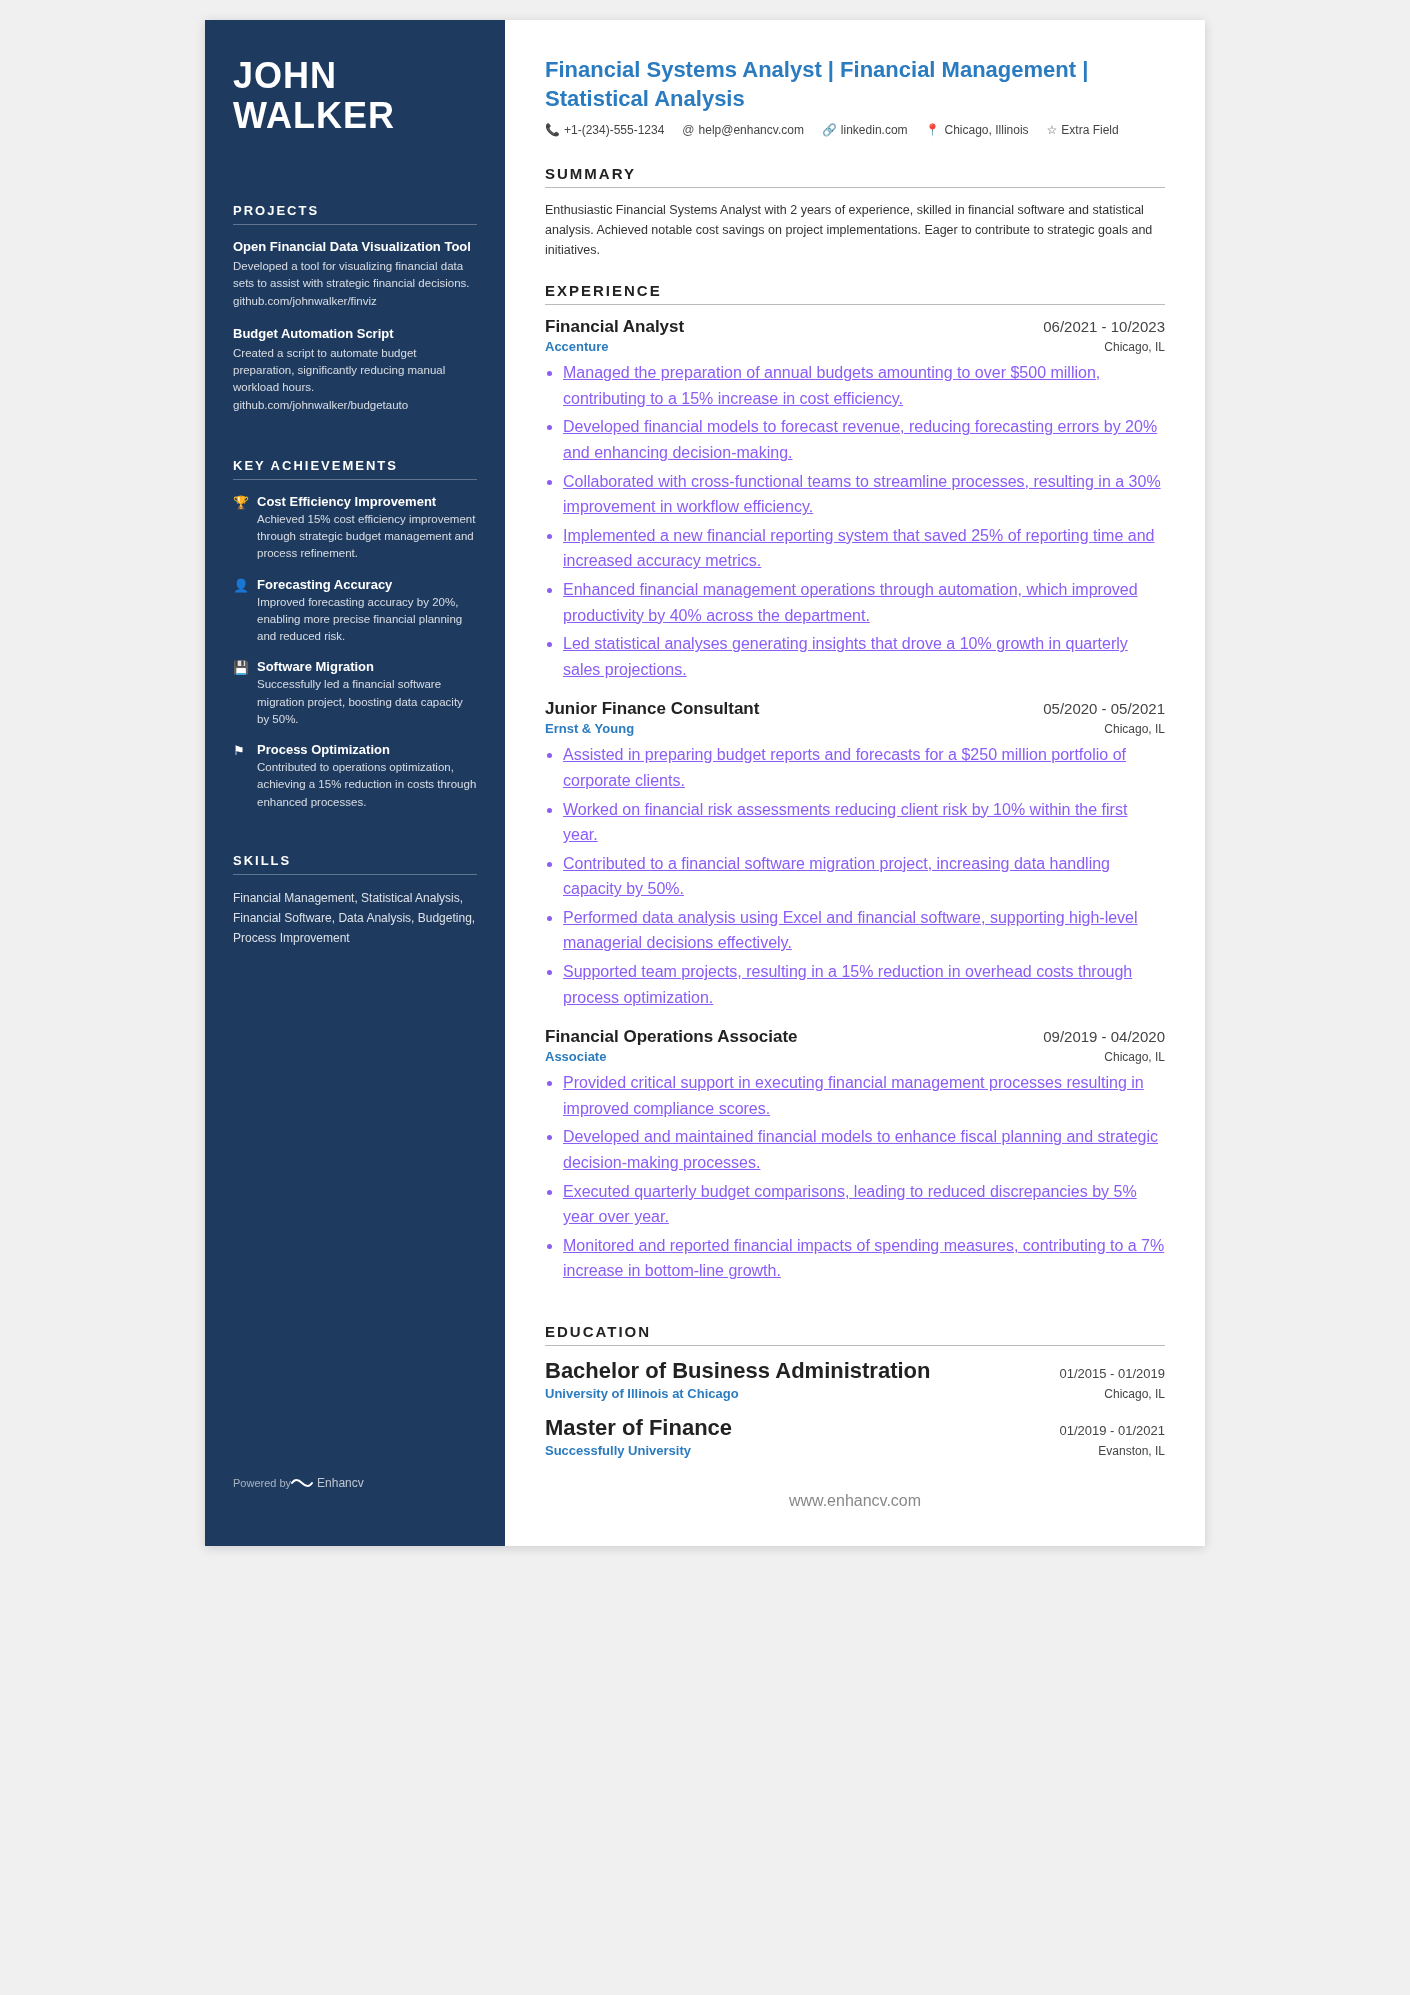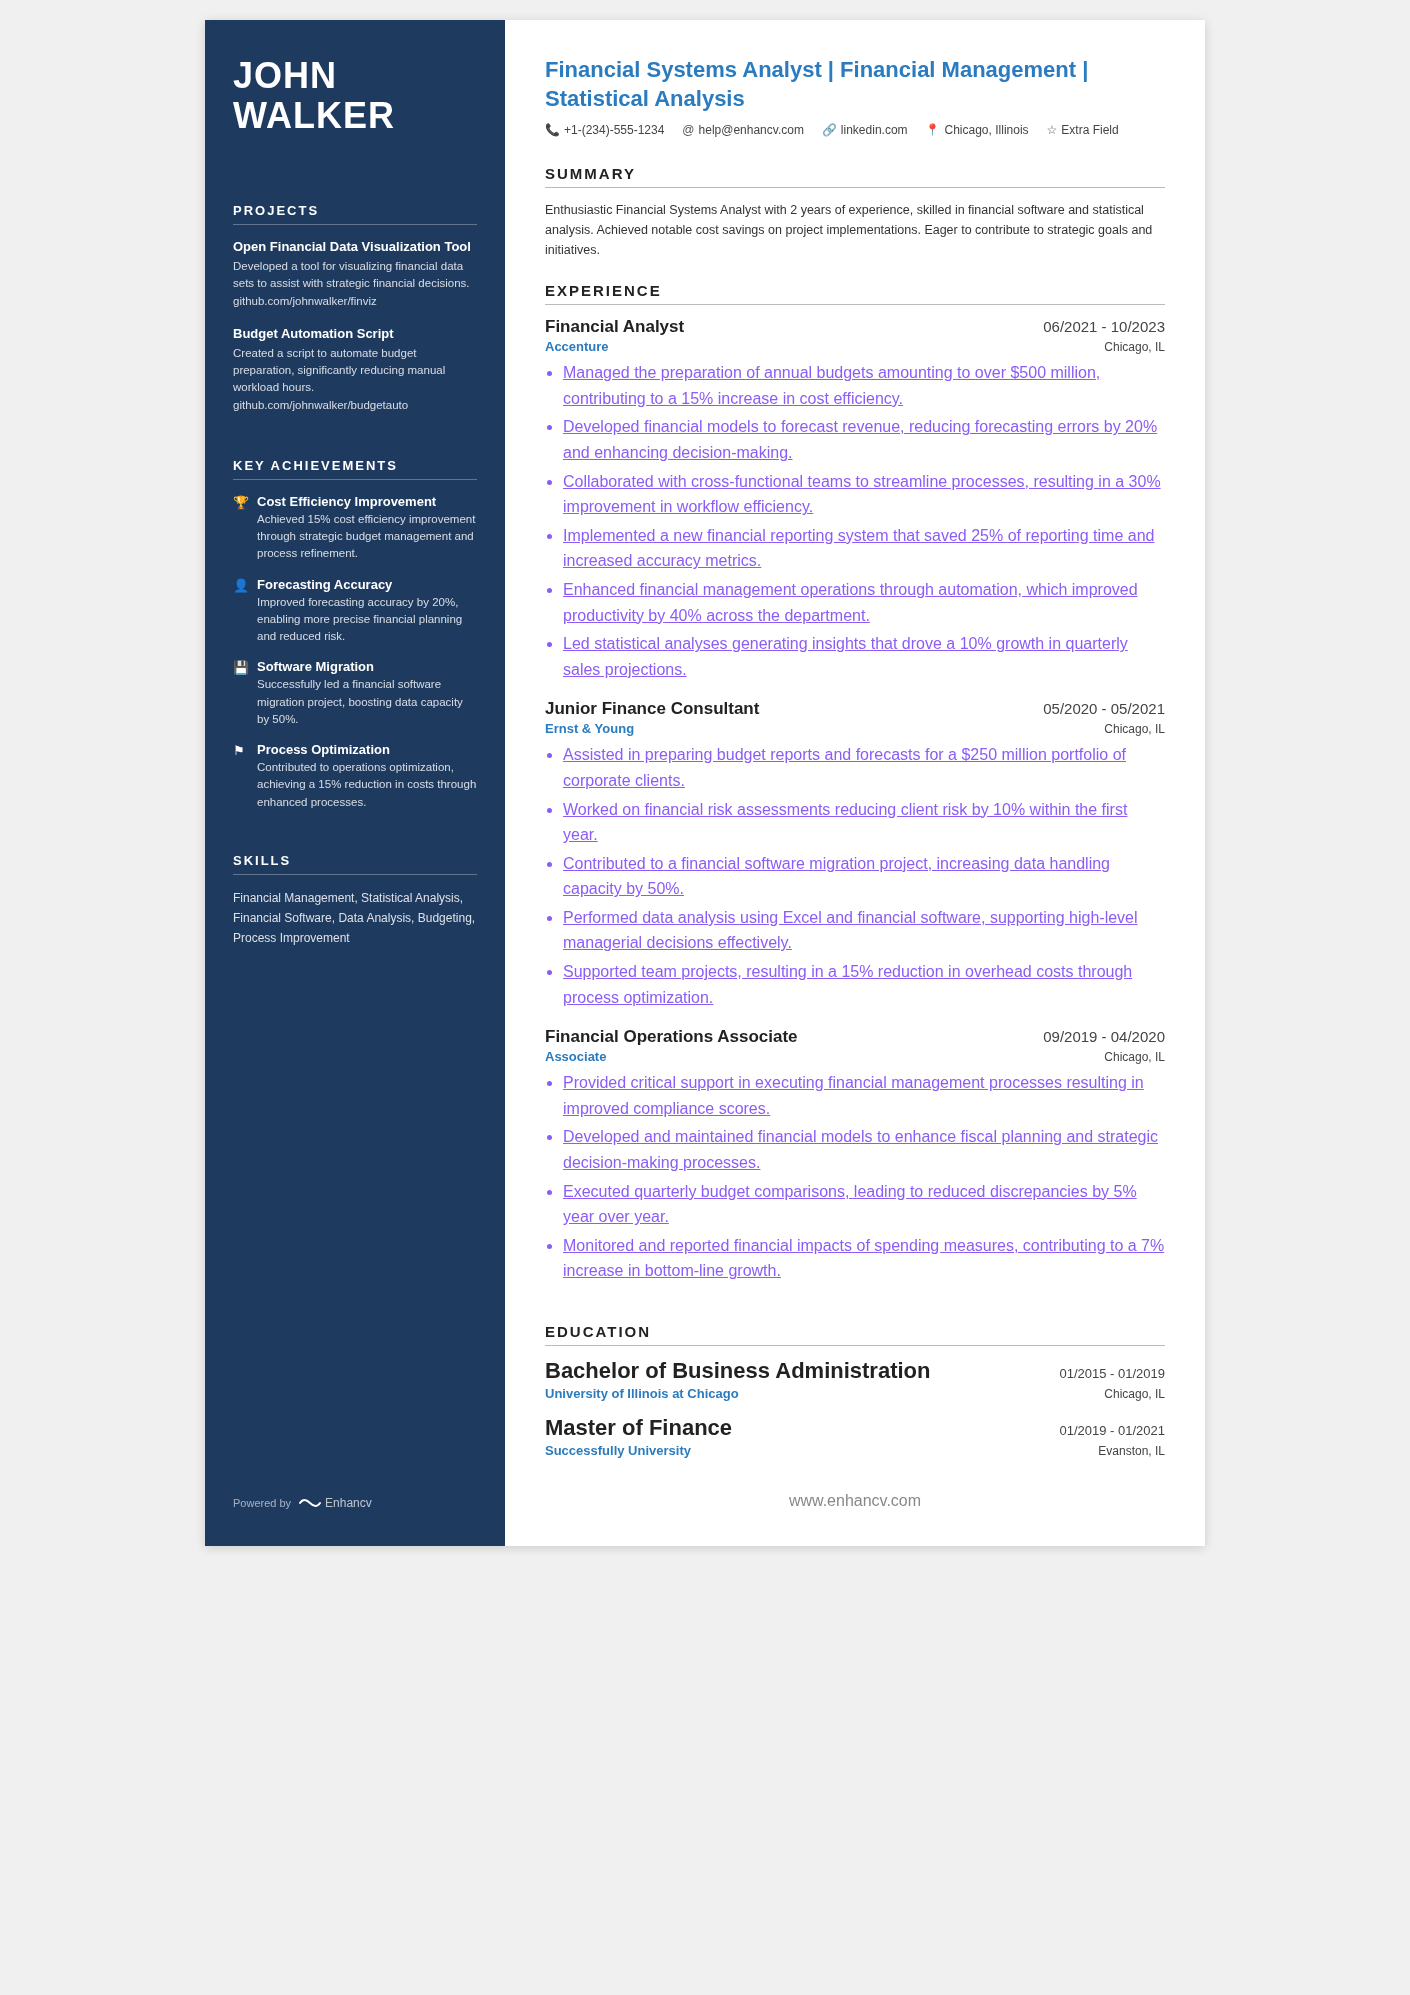--- a/index.html
+++ b/index.html
@@ -18,21 +18,21 @@
       display: flex;
       flex-direction: row;
       box-shadow: 0 2px 10px rgba(0,0,0,0.15);
     }
     
     .sidebar {
       width: 300px;
       min-width: 300px;
       background: #1e3a5f;
       color: white;
-      padding: 36px 28px 36px 28px;
+      padding: 36px 28px 56px 28px;
       display: flex;
       flex-direction: column;
     }
     .sidebar-name {
       font-size: 36px;
       font-weight: 900;
       line-height: 1.1;
       margin-bottom: 40px;
       letter-spacing: 1px;
     }
@@ -89,21 +89,20 @@
     .skills-text {
       font-size: 12px;
       color: rgba(255,255,255,0.85);
       line-height: 1.65;
     }
     .sidebar-footer {
       margin-top: auto;
       padding-top: 30px;
       display: flex;
       align-items: center;
-      gap: 8px;
       font-size: 11px;
       color: rgba(255,255,255,0.6);
     }
     .enhancv-logo {
       display: flex;
       align-items: center;
       gap: 4px;
       font-size: 12px;
       color: rgba(255,255,255,0.7);
     }

